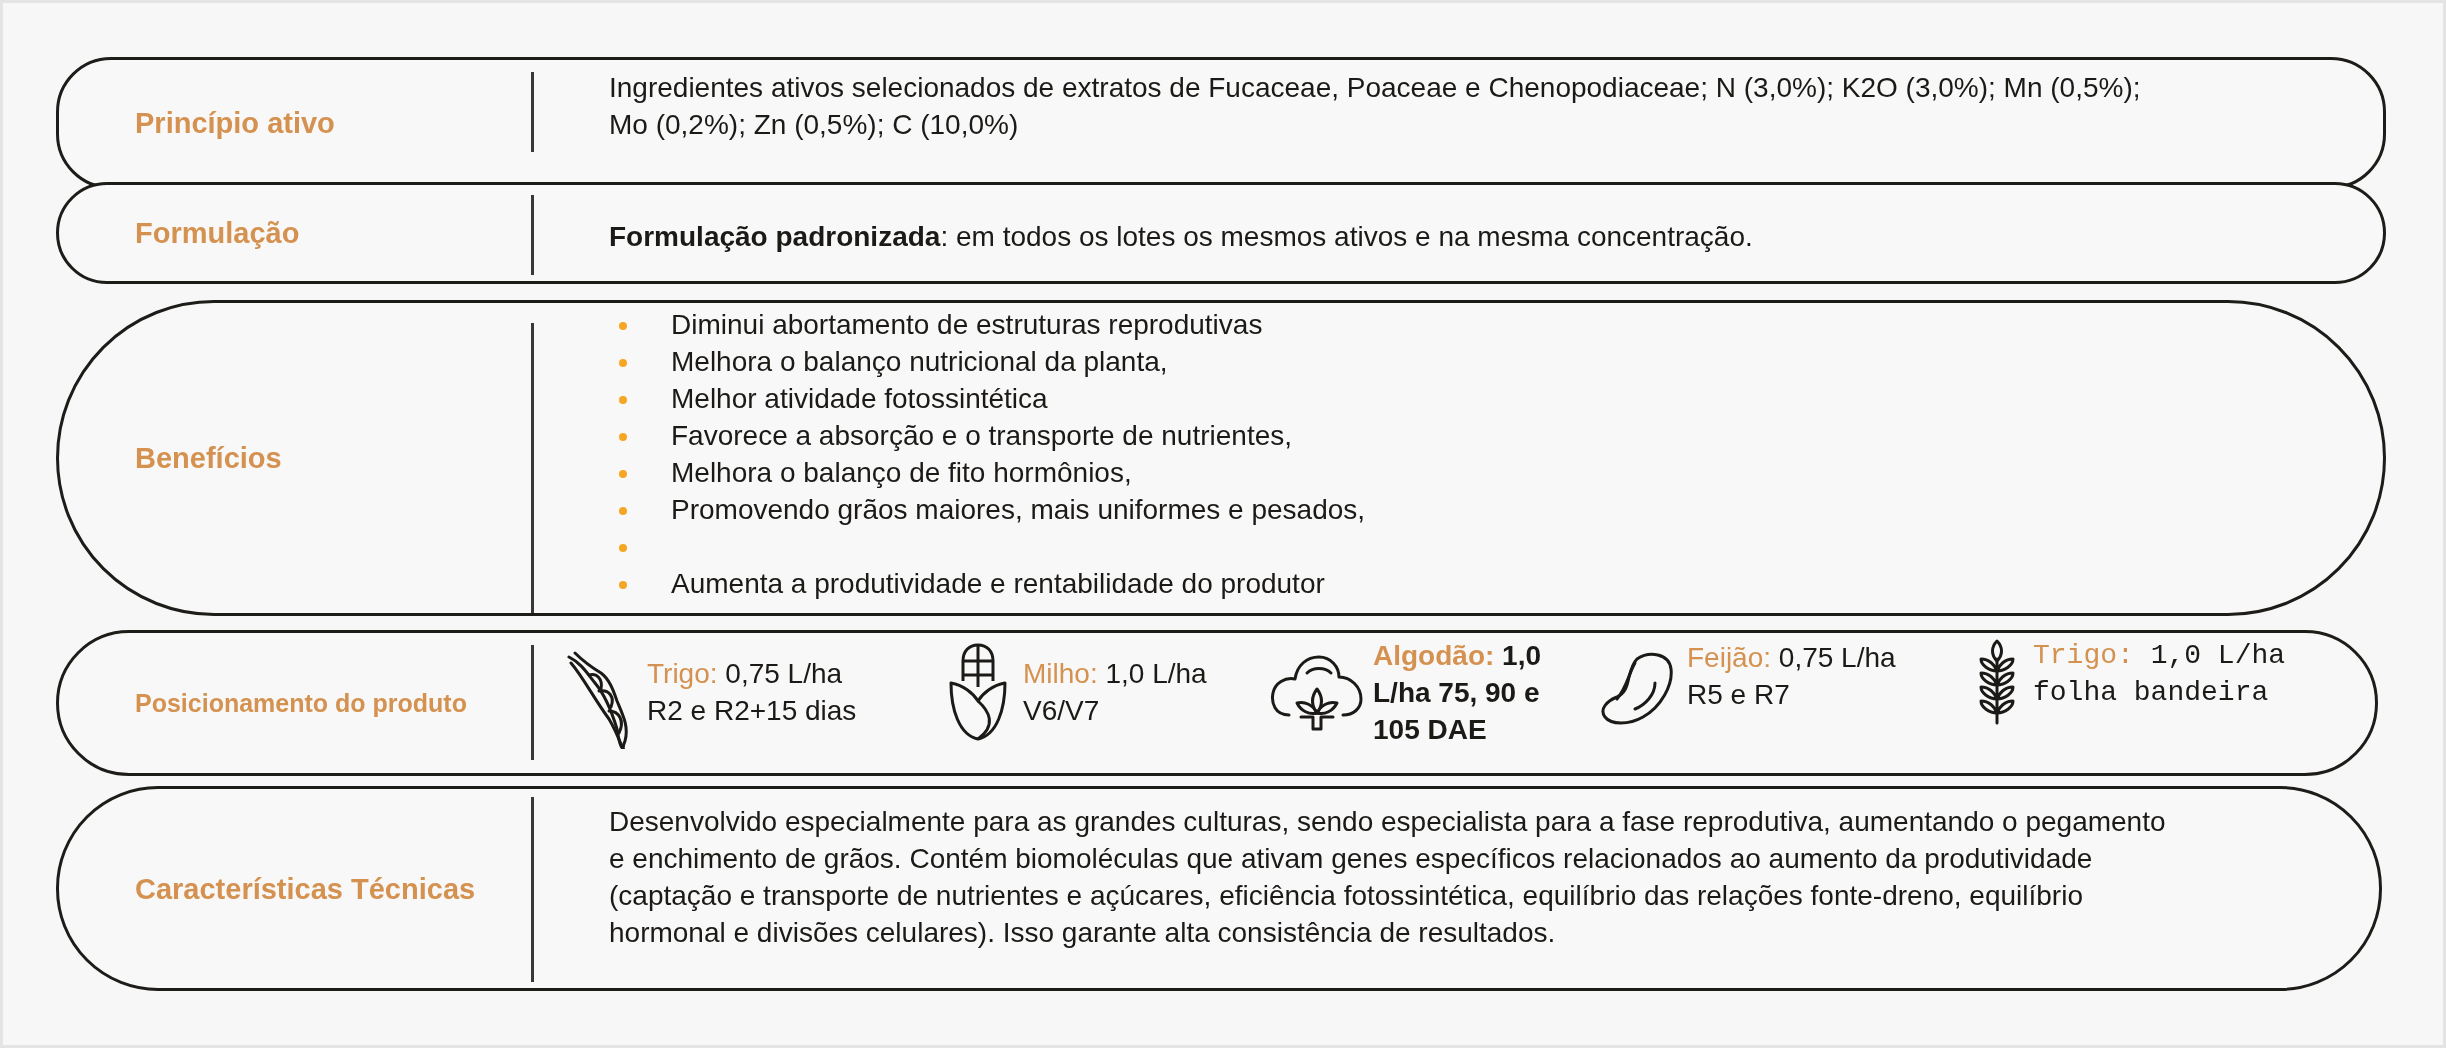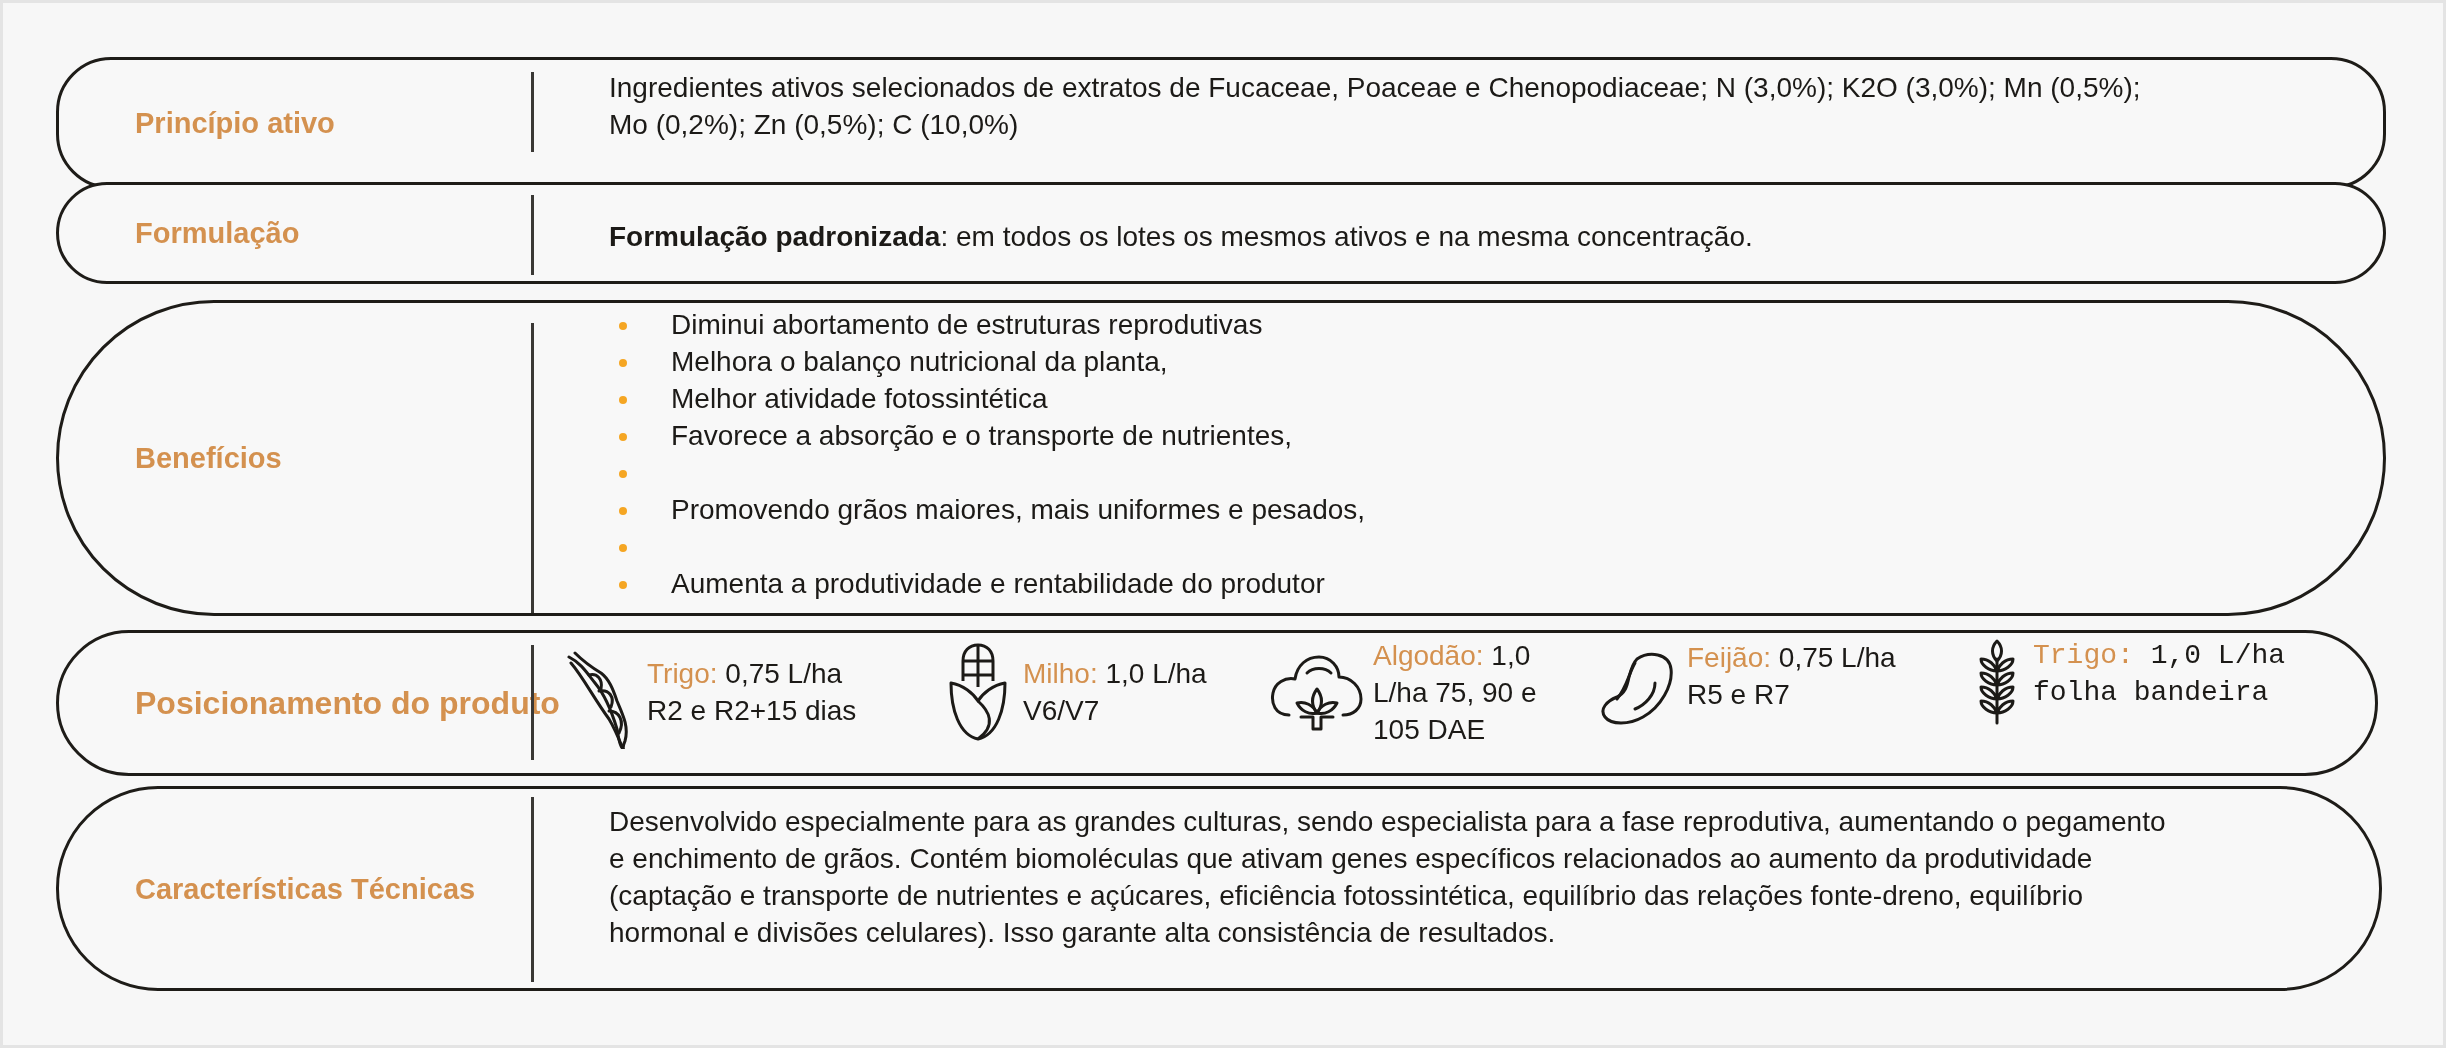--- a/index.html
+++ b/index.html
@@ -24,21 +24,21 @@
     box-sizing: border-box;
     background: #f8f8f8;
   }
   .label {
     position: absolute; left: 76px;
     top: 50%; transform: translateY(-50%);
     color: #d4914f;
     font-weight: bold;
     font-size: 29px;
   }
-  .label.small { font-size: 32px; }
+  .label.small { font-size: 25px; }
   .divider {
     position: absolute; left: 472px; width: 3px;
     background: #3a3835;
   }
   .content {
     position: absolute; left: 514px; right: 100px;
     font-size: 28px; line-height: 37px; margin-left: 36px;
   }
   .content b { font-weight: bold; }
   ul.bullets { list-style: none; margin: 0; padding: 0; }
@@ -76,21 +76,21 @@
 
 <div class="row" style="top:300px;height:316px;border-radius:158px;">
   <div class="label">Benefícios</div>
   <div class="divider" style="top:20px;height:290px;"></div>
   <div class="content" style="top:3px;left:518px;">
     <ul class="bullets">
       <li><span class="dot"></span><span>Diminui abortamento de estruturas reprodutivas</span></li>
       <li><span class="dot"></span><span>Melhora o balanço nutricional da planta,</span></li>
       <li><span class="dot"></span><span>Melhor atividade fotossintética</span></li>
       <li><span class="dot"></span><span>Favorece a absorção e o transporte de nutrientes,</span></li>
-      <li><span class="dot"></span></li>
+      <li><span class="dot"></span><span>Melhora o balanço de fito hormônios,</span></li>
       <li><span class="dot"></span><span>Promovendo grãos maiores, mais uniformes e pesados,</span></li>
       <li><span class="dot"></span></li>
       <li><span class="dot"></span><span>Aumenta a produtividade e rentabilidade do produtor</span></li>
     </ul>
   </div>
 </div>
 
 <div class="row" style="top:630px;height:146px;border-radius:73px;width:2322px;">
   <div class="label small">Posicionamento do produto</div>
   <div class="divider" style="top:12px;height:115px;"></div>
@@ -127,21 +127,21 @@
 
   <div class="crop" style="left:1208px;top:12px;">
     <svg width="100" height="90" viewBox="0 0 100 90" fill="none" stroke="#1c1a17" stroke-width="3" stroke-linecap="round" stroke-linejoin="round">
       <path d="M22 70 C8 70, 4 58, 6 48 C8 38, 18 32, 28 34 C30 20, 40 12, 52 12 C64 12, 72 22, 72 32 C84 32, 94 42, 94 54 C94 64, 86 70, 76 70"></path>
       <path d="M40 28 C46 22, 58 22, 64 28"></path>
       <path d="M50 44 C44 52, 44 60, 50 68 C56 60, 56 52, 50 44 Z"></path>
       <path d="M50 68 C42 70, 34 66, 30 58 C38 56, 46 60, 50 68 Z"></path>
       <path d="M50 68 C58 70, 66 66, 70 58 C62 56, 54 60, 50 68 Z"></path>
       <path d="M34 72 L44 72 L46 72 L46 84 L54 84 L54 72 L66 72"></path>
     </svg>
-    <div class="txt" style="margin-left:6px;margin-top:-8px;">
+    <div class="txt" style="margin-left:6px;margin-top:-8px;font-weight:bold;">
       <div><span class="name">Algodão:</span><span> 1,0</span></div>
       <div>L/ha 75, 90 e</div>
       <div>105 DAE</div>
     </div>
   </div>
 
   <div class="crop" style="left:1540px;top:14px;">
     <svg width="76" height="80" viewBox="0 0 76 80" fill="none" stroke="#1c1a17" stroke-width="3" stroke-linecap="round" stroke-linejoin="round">
       <path d="M38 12 C50 4, 70 6, 72 22 C74 38, 62 60, 44 70 C30 78, 12 78, 6 70 C0 62, 8 54, 18 50 C26 46, 28 40, 30 30 C32 22, 34 16, 38 12 Z"></path>
       <path d="M36 16 C30 26, 28 40, 18 52"></path>

